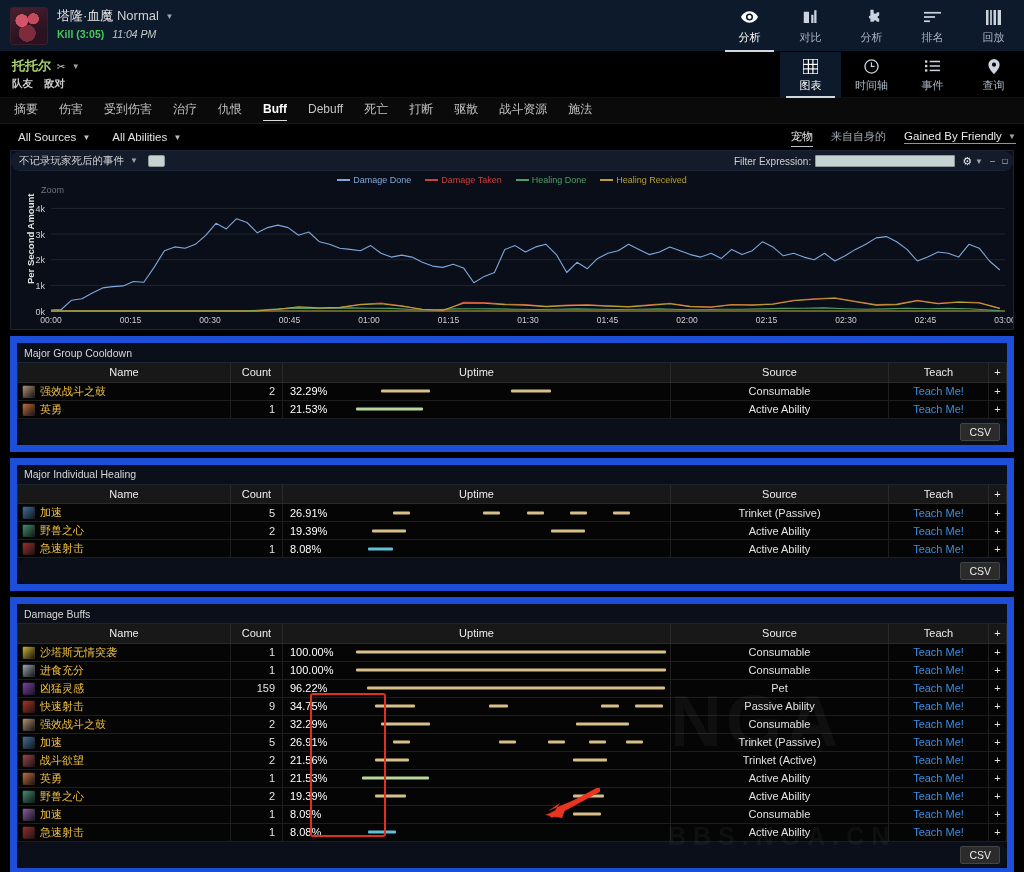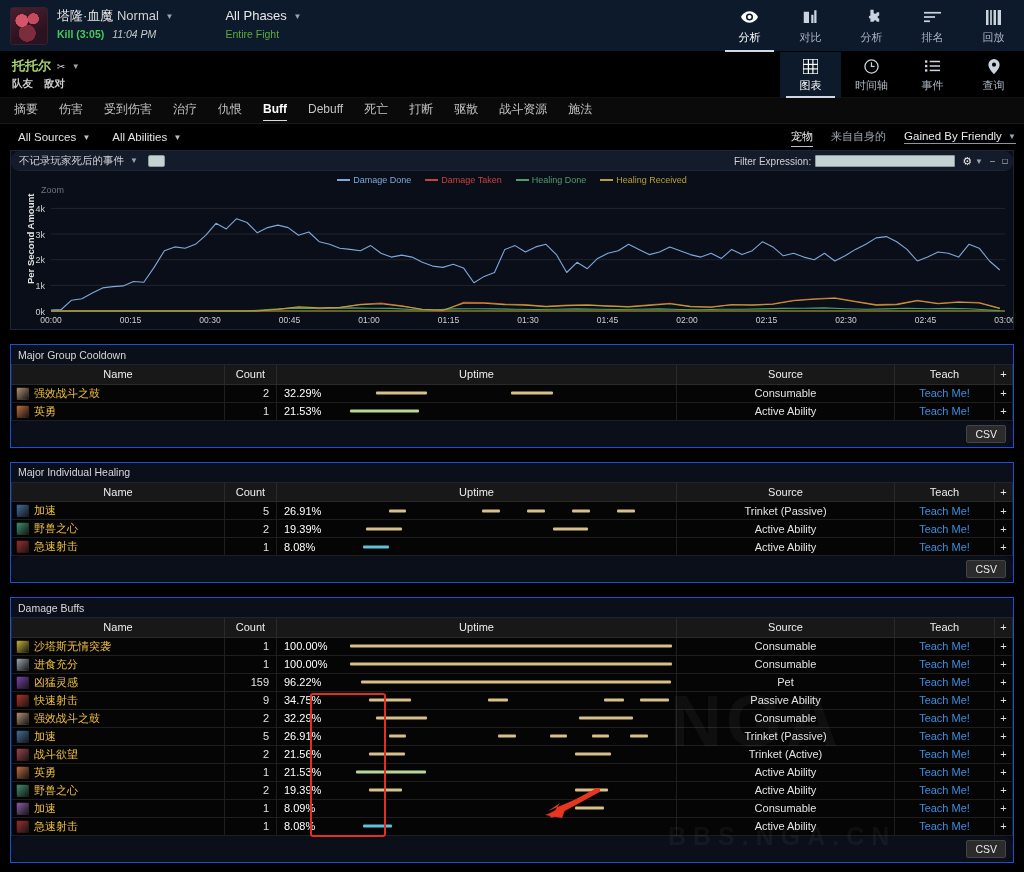--- a/index.html
+++ b/index.html
@@ -131,21 +131,21 @@
 
   .zoomlbl{position:absolute;left:30px;top:34px;font-size:9px;color:#6d727c;}
   .plot{position:absolute;left:0;top:34px;right:0;bottom:0;}
   .ylabel{
     position:absolute;left:14px;top:40px;font-size:9.5px;color:#e2e2e2;font-weight:bold;
     writing-mode:vertical-rl;transform:rotate(180deg);height:96px;
     display:flex;align-items:center;justify-content:center;
   }
 
   
-  .panel{margin:14px 10px 0 10px;background:#070b14;border:1px solid #1d4ed8;}
+  .panel{margin:6px 10px 0 10px;background:#070b14;border:7px solid #1d4ed8;}
   .panel-title{
     height:20px;background:#0b0f1a;font-size:10.5px;color:#d8d8d8;
     display:flex;align-items:center;padding-left:7px;border-bottom:1px solid #1c2536;
   }
   table.dt{width:100%;border-collapse:collapse;table-layout:fixed;}
   table.dt th{
     background:#181818;color:#ededed;font-size:11px;font-weight:normal;
     height:19px;border:1px solid #2a2a2a;border-top:none;
   }
   table.dt td{
@@ -202,27 +202,20 @@
     <div class="boss-block">
       <div class="boss-title">
         <span>塔隆·血魔</span>
         <span class="norm">Normal</span>
         <span class="caret">▼</span>
       </div>
       <div class="boss-sub">
         <span class="kill">Kill (3:05)</span>
         <span class="time">11:04 PM</span>
       </div>
-    </div>
-    <div class="phase-block">
-      <div class="phase-title">
-        <span>All Phases</span>
-        <span class="caret">▼</span>
-      </div>
-      <div class="phase-sub">Entire Fight</div>
     </div>
 
     <div class="nav-main">
       <div class="nav-item active">
         <span class="ic">
           <svg width="17" height="12" viewBox="0 0 24 16">
               <path d="M12 0C6 0 1.6 4.5 0 8c1.6 3.5 6 8 12 8s10.4-4.5 12-8c-1.6-3.5-6-8-12-8zm0 13a5 5 0 110-10 5 5 0 010 10zm0-2.2a2.8 2.8 0 100-5.6 2.8 2.8 0 000 5.6z"></path>
             </svg>
         </span>
         <span class="lb">分析</span>

